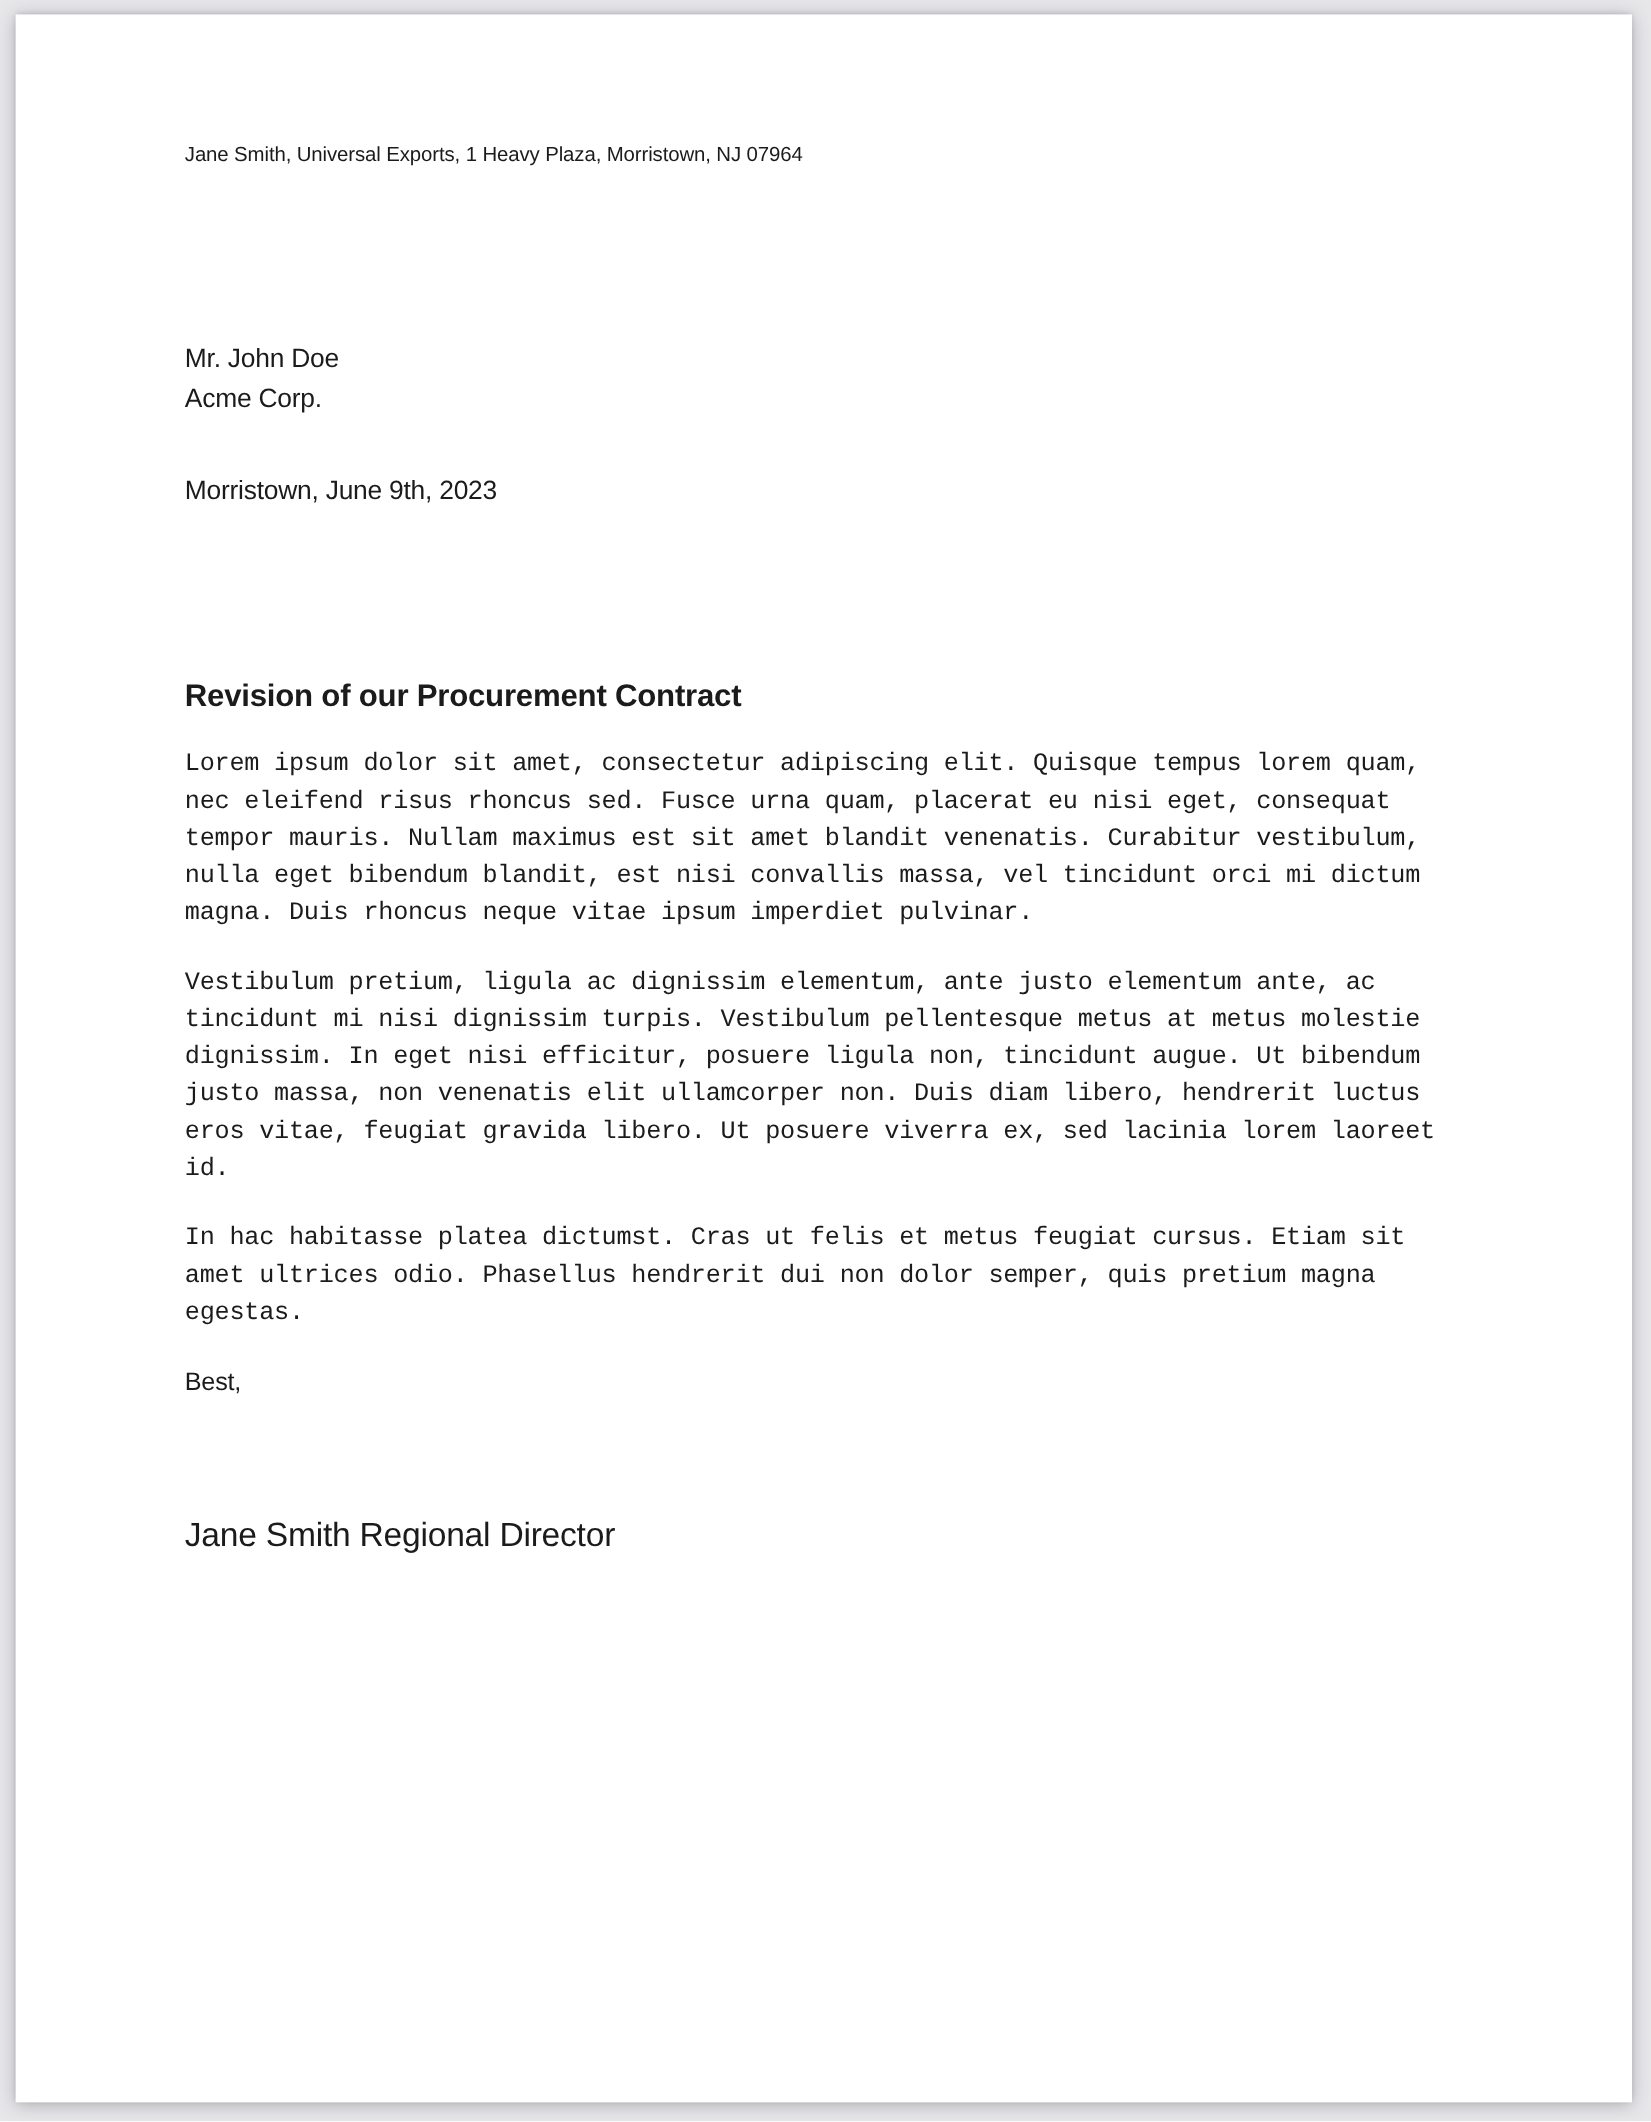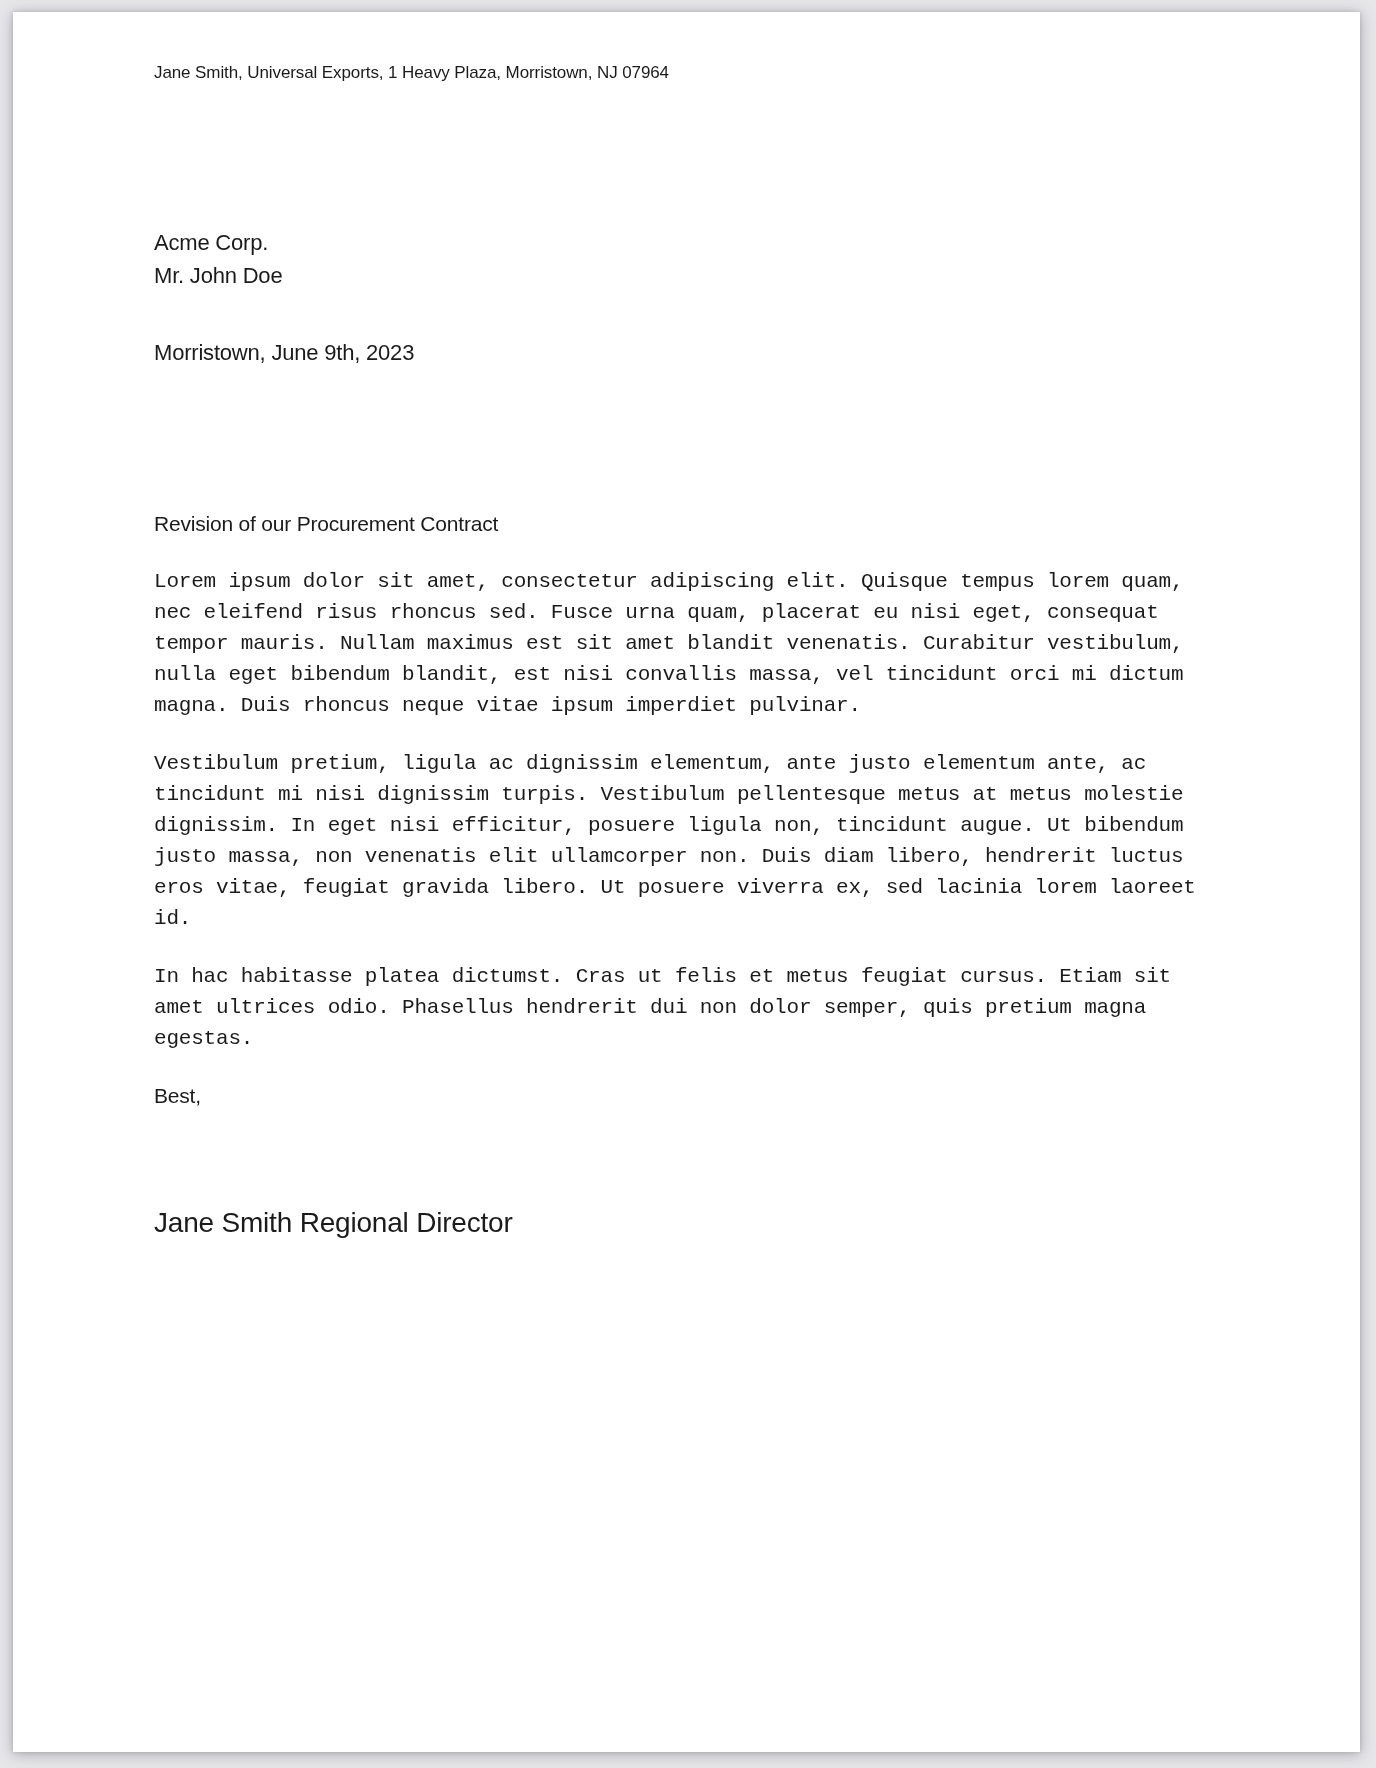--- a/index.html
+++ b/index.html
@@ -20,21 +20,21 @@
   }
   .paper {
     position: absolute;
     left: 13px;
     top: 12px;
     width: 1347px;
     height: 1740px;
     box-sizing: border-box;
     background: #ffffff;
     box-shadow: 0 2px 14px rgba(70, 70, 80, 0.38), 0 0 4px rgba(70, 70, 80, 0.22);
-    padding: 50px 140px 0 141px;
+    padding: 106px 140px 0 141px;
     color: #1b1b1b;
   }
   .sender-line {
     font-size: 17px;
     line-height: 22px;
     letter-spacing: -0.1px;
     white-space: nowrap;
   }
   .recipient {
     margin-top: 142px;
@@ -45,23 +45,23 @@
   .date-row {
     margin-top: 45px;
     text-align: left;
     padding-right: 22px;
     font-size: 22px;
     line-height: 31px;
     letter-spacing: -0.2px;
   }
   .subject {
     margin: 140px 0 0 0;
-    font-size: 21px;
+    font-size: 26px;
     line-height: 31px;
-    font-weight: 400;
+    font-weight: 700;
     letter-spacing: -0.2px;
   }
   .salutation {
     margin: 16px 0 0 0;
     font-size: 21px;
     line-height: 31px;
     letter-spacing: -0.2px;
   }
   .body-paragraph {
     margin: 27px 0 0 0;
@@ -85,22 +85,22 @@
 </style>
 </head>
 <body>
 
 <div class="canvas">
   <div class="paper">
 
     <div class="sender-line">Jane Smith, Universal Exports, 1 Heavy Plaza, Morristown, NJ 07964</div>
 
     <div class="recipient">
+      <div>Mr. John Doe</div>
       <div>Acme Corp.</div>
-      <div>Mr. John Doe</div>
     </div>
 
     <div class="date-row">Morristown, June 9th, 2023</div>
 
     <div class="subject">Revision of our Procurement Contract</div>
 
 
     <p class="body-paragraph">Lorem ipsum dolor sit amet, consectetur adipiscing elit. Quisque tempus lorem quam, nec eleifend risus rhoncus sed. Fusce urna quam, placerat eu nisi eget, consequat tempor mauris. Nullam maximus est sit amet blandit venenatis. Curabitur vestibulum, nulla eget bibendum blandit, est nisi convallis massa, vel tincidunt orci mi dictum magna. Duis rhoncus neque vitae ipsum imperdiet pulvinar.</p>
 
     <p class="body-paragraph">Vestibulum pretium, ligula ac dignissim elementum, ante justo elementum ante, ac tincidunt mi nisi dignissim turpis. Vestibulum pellentesque metus at metus molestie dignissim. In eget nisi efficitur, posuere ligula non, tincidunt augue. Ut bibendum justo massa, non venenatis elit ullamcorper non. Duis diam libero, hendrerit luctus eros vitae, feugiat gravida libero. Ut posuere viverra ex, sed lacinia lorem laoreet id.</p>

